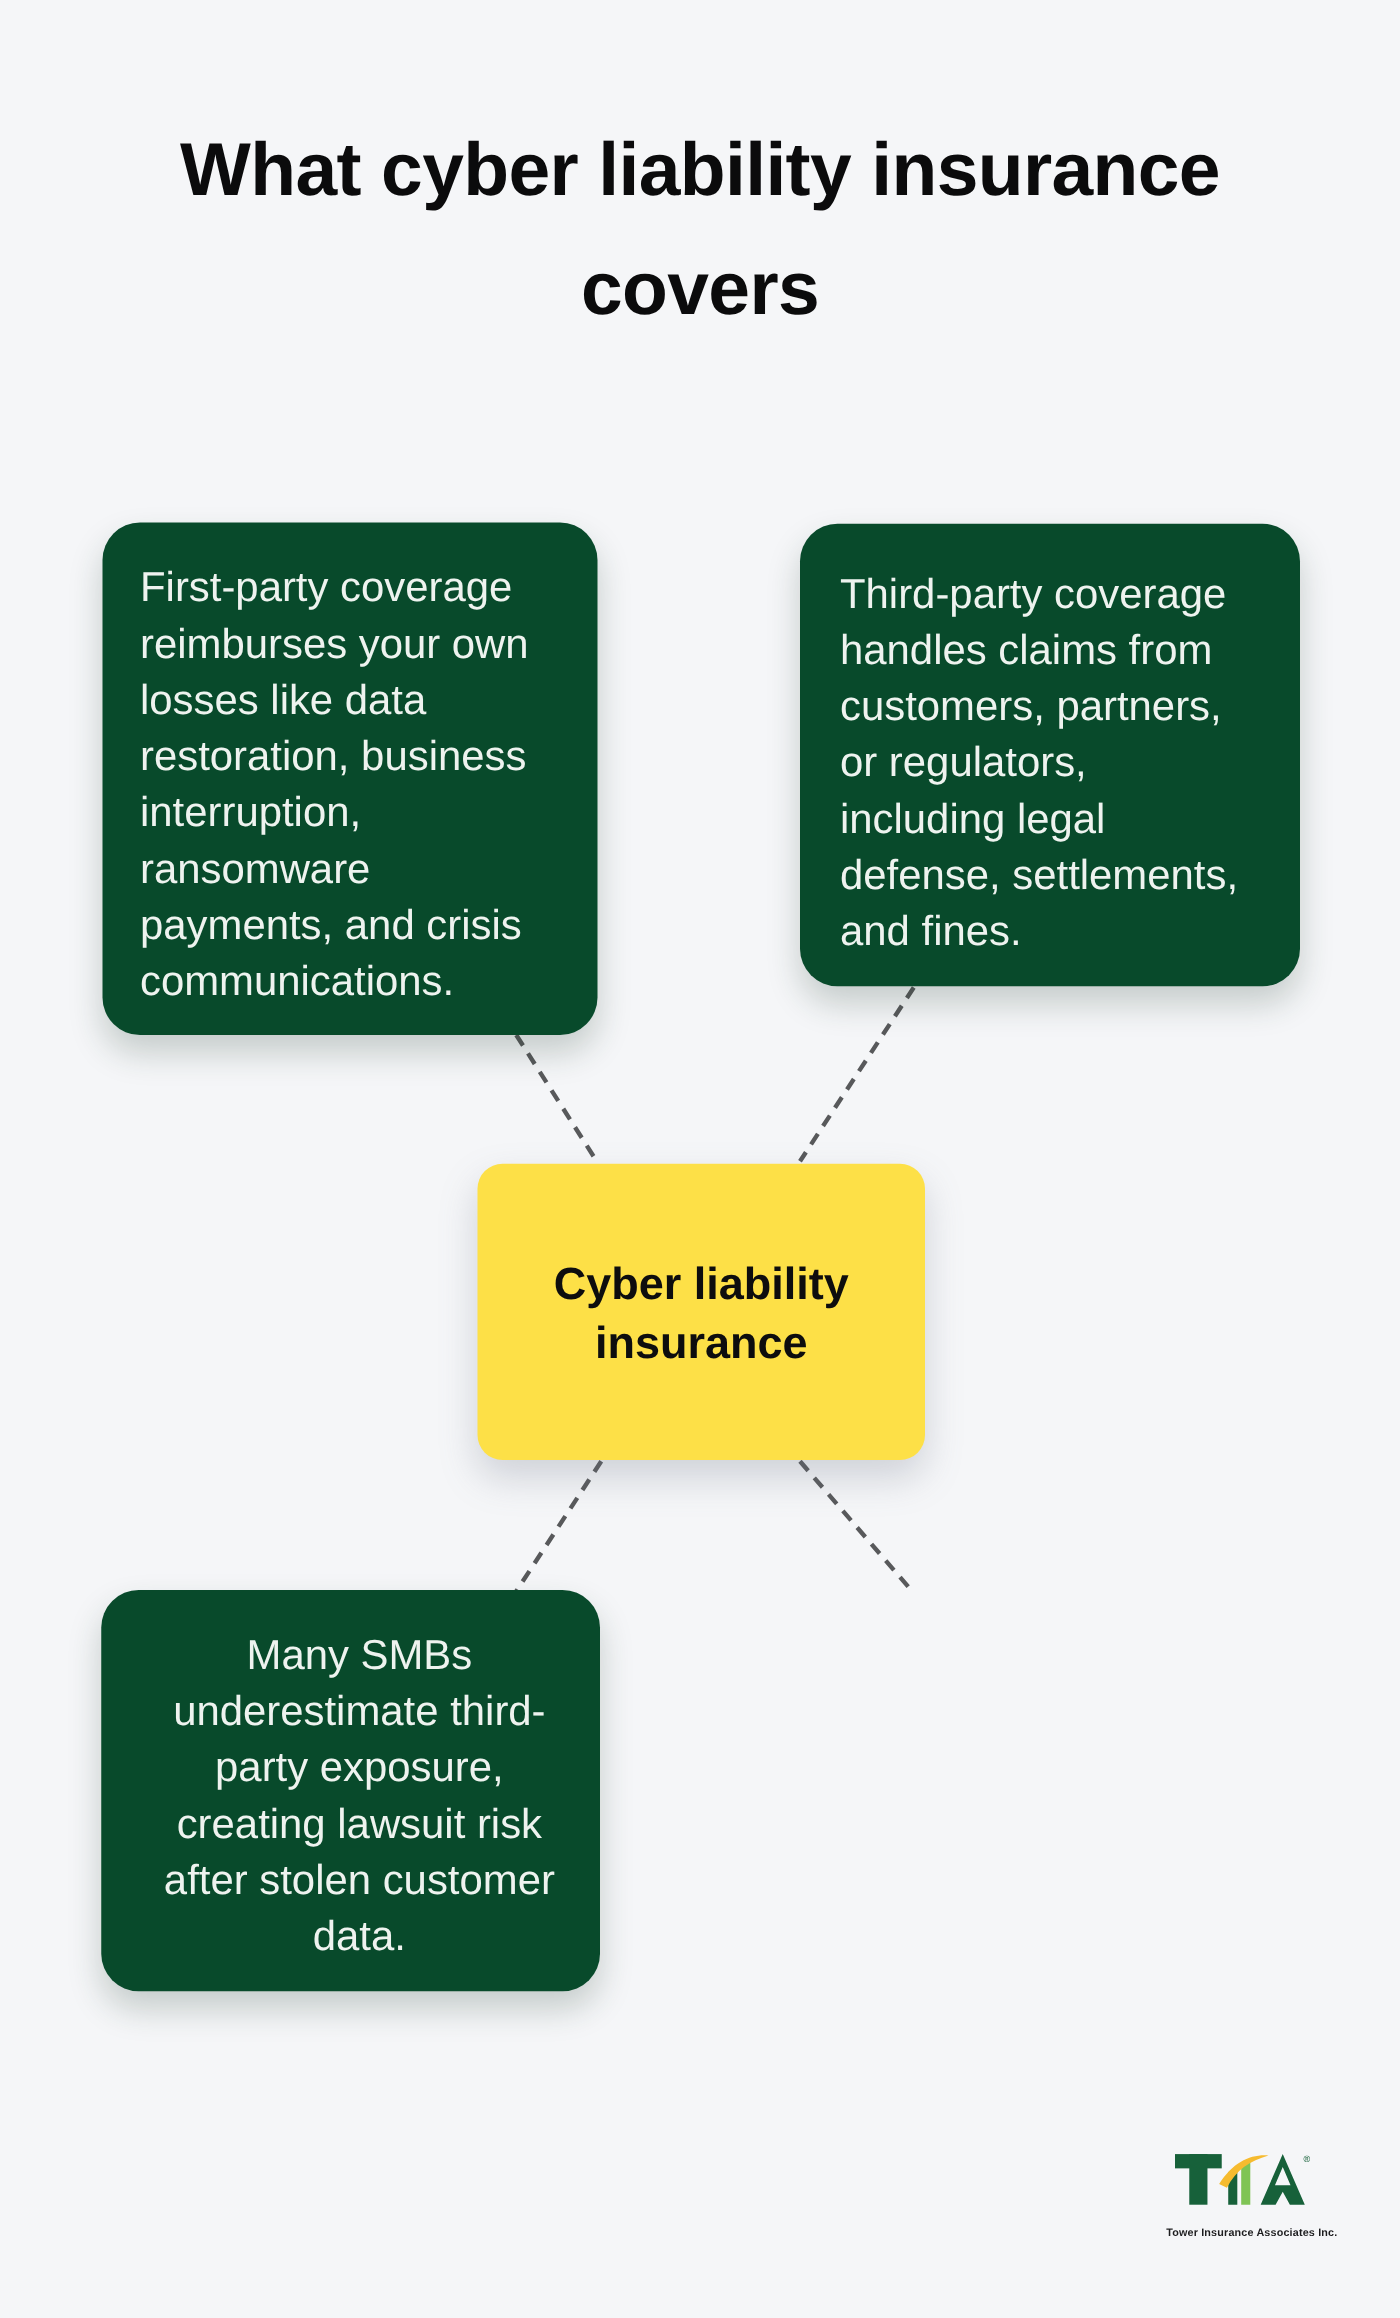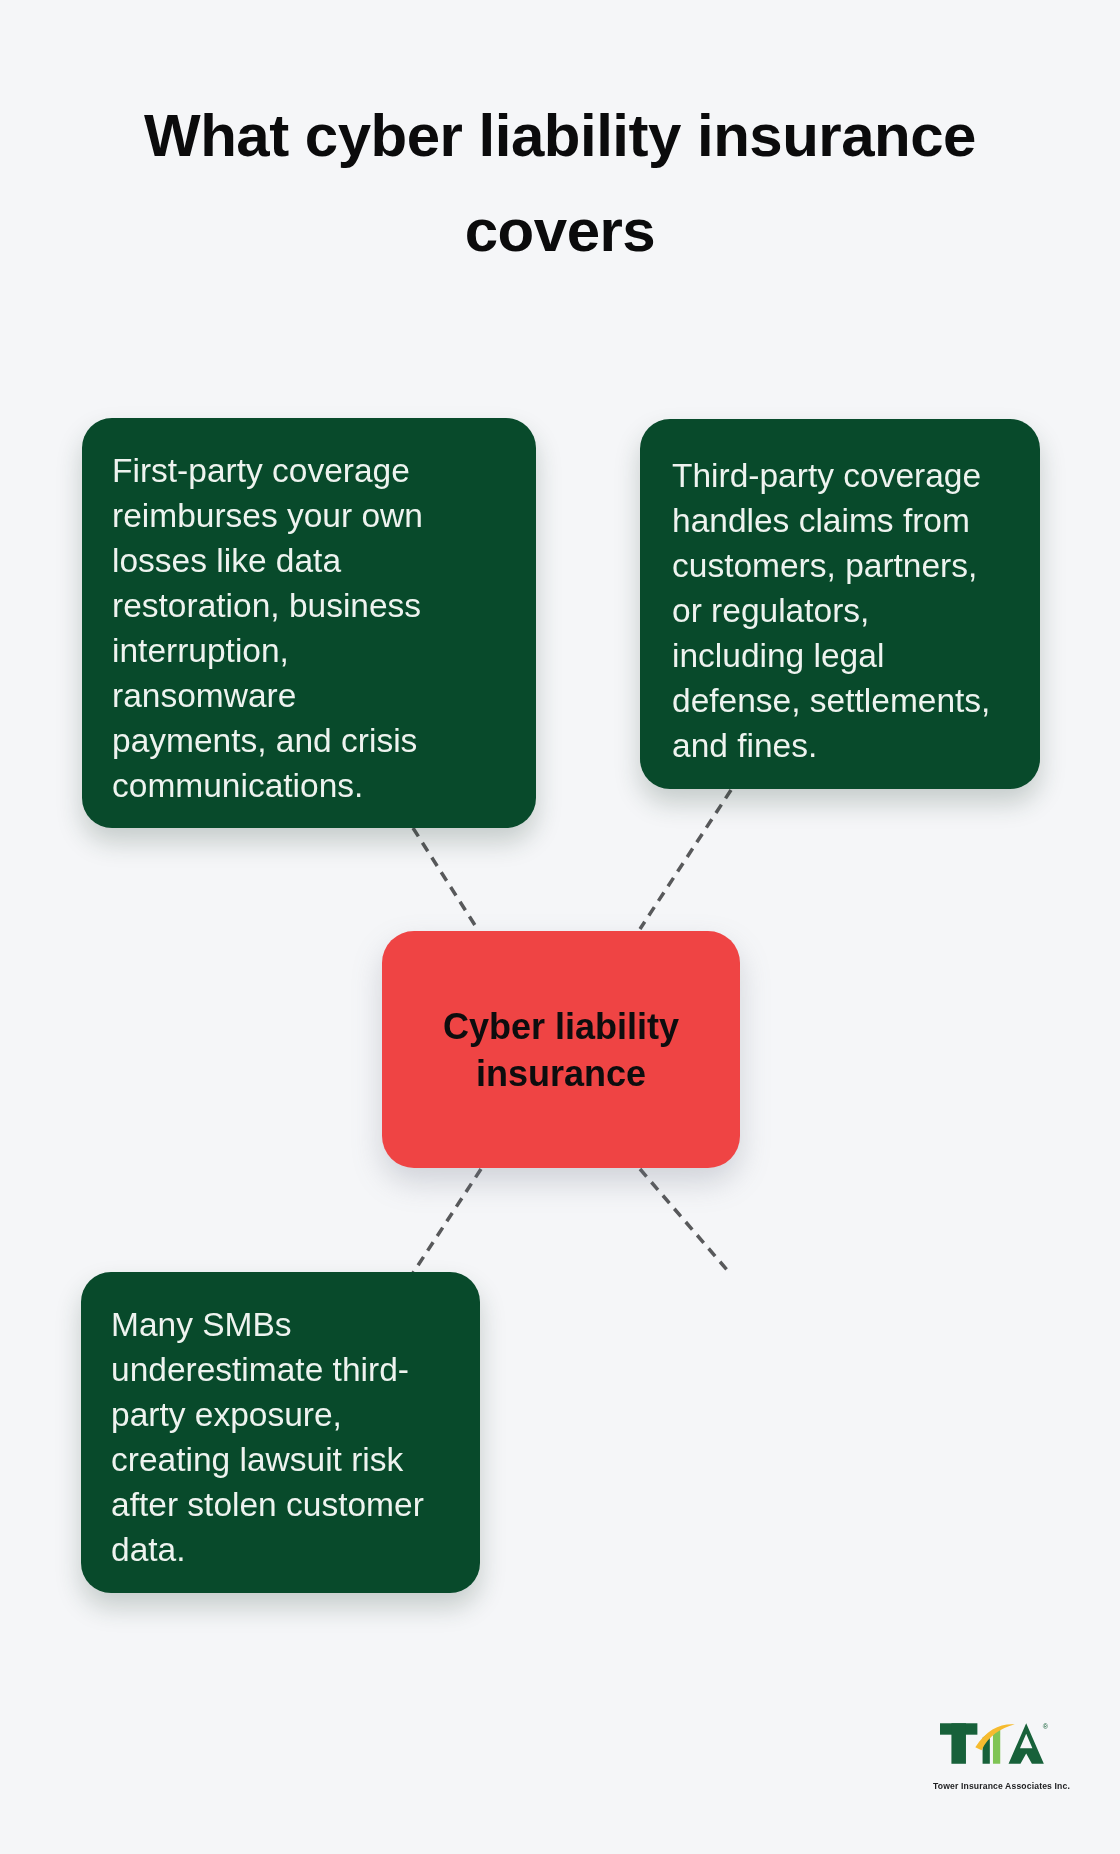--- a/index.html
+++ b/index.html
@@ -37,29 +37,29 @@
     box-shadow:0 14px 26px rgba(30,60,45,0.22);
     color:#eef3ef;
     box-sizing:border-box;
   }
   .node p{
     margin:0;
     font-size:33.5px;
     line-height:45px;
     white-space:pre-line;
   }
-  .node-tl{left:82px;top:418px;width:454px;height:410px;padding:30px 28px 0 30px;}
+  .node-tl{left:82px;top:418px;width:396px;height:410px;padding:30px 28px 0 30px;}
   .node-tr{left:640px;top:419px;width:400px;height:370px;padding:34px 28px 0 32px;}
-  .node-bl{left:81px;top:1272px;width:399px;height:321px;padding:30px 28px 0 30px;}
+  .node-bl{left:81px;top:1272px;width:399px;height:321px;padding:30px 28px 0 42px;text-align:center;}
   .node-br{left:640px;top:1270px;width:400px;height:278px;padding:34px 28px 0 30px;}
   .center-node{
     position:absolute;
     left:382px;top:931px;width:358px;height:237px;
-    background:#ef4444;
-    border-radius:32px;
+    background:#fde047;
+    border-radius:20px;
     box-shadow:0 14px 30px rgba(110,120,135,0.28);
     display:flex;align-items:center;justify-content:center;
     text-align:center;
   }
   .center-node h2{
     margin:0;
     font-size:36px;
     line-height:47px;
     font-weight:700;
     color:#0d0d0e;

